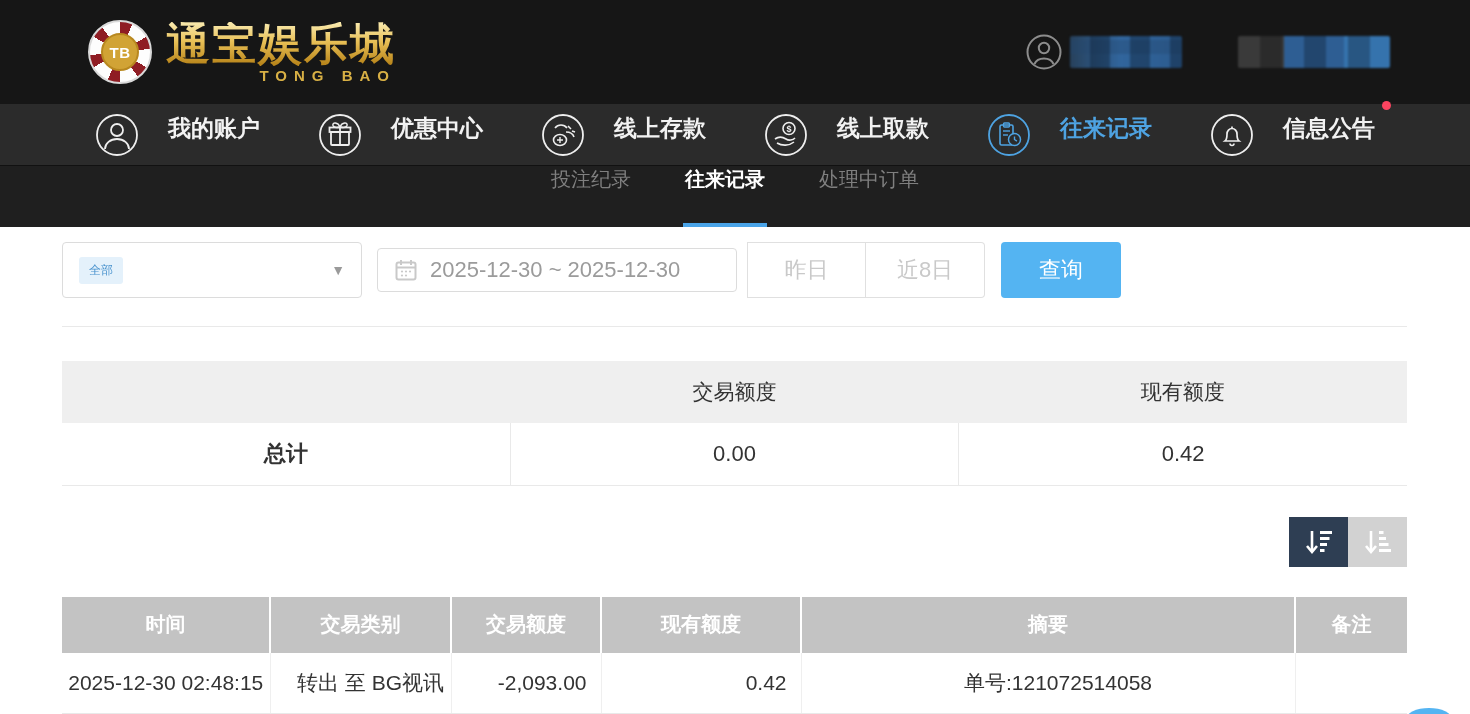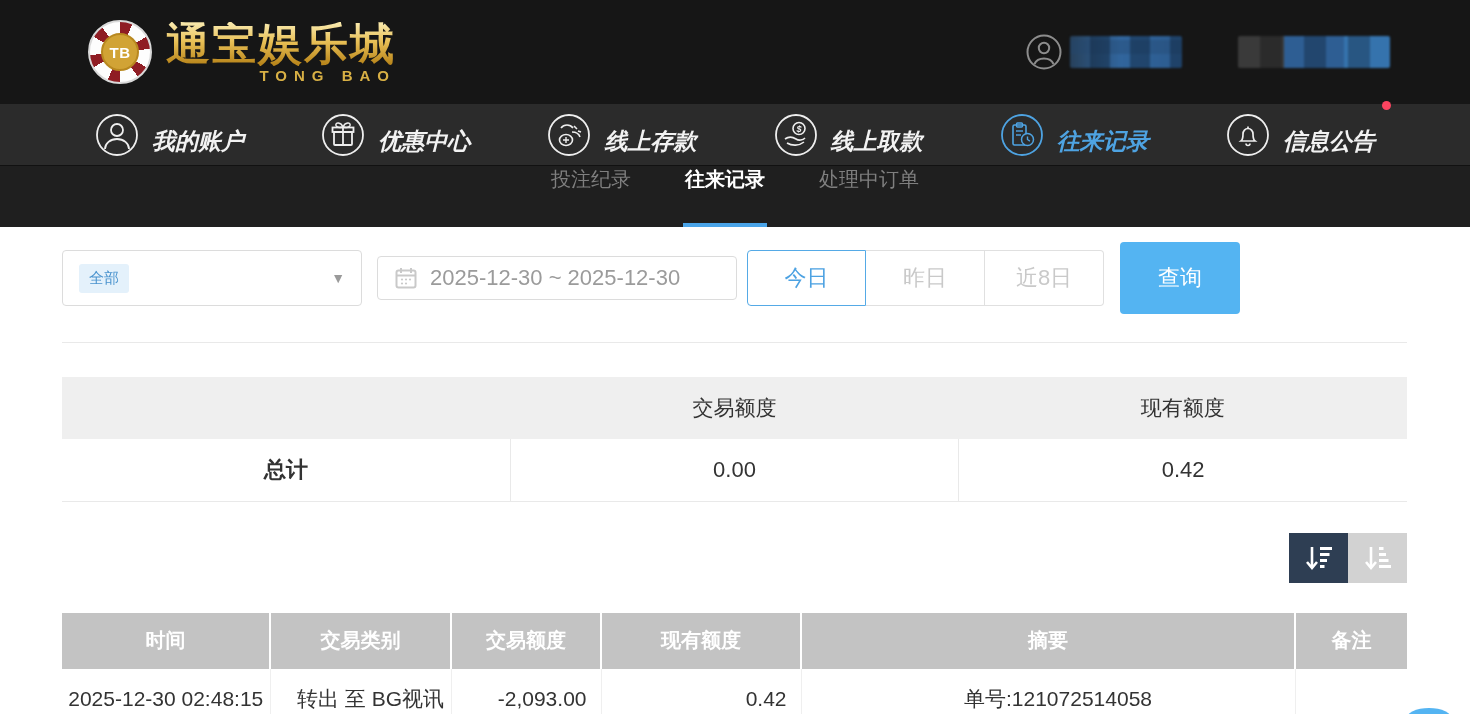--- a/index.html
+++ b/index.html
@@ -34,56 +34,56 @@
       repeating-linear-gradient(0deg, rgba(0,0,0,0) 0 14px, rgba(35,70,110,.35) 14px 28px),
       linear-gradient(90deg,#27415c 0%,#31659c 45%,#2c5b8e 100%); }
   .redact-b { width:152px;
     background:
       repeating-linear-gradient(90deg, rgba(0,0,0,0) 0 22px, rgba(0,0,0,.25) 22px 44px),
       linear-gradient(90deg,#3a3a3a 0 30%,#2e5e93 30% 70%,#3573ad 70% 100%); }
 
   
   .main-nav { height:62px; background:#2b2b2b; display:flex; align-items:center;
     justify-content:space-between; padding:0 95px; border-bottom:1px solid #111; }
-  .nav-item { display:flex; align-items:flex-end; gap:13px; color:#f2f2f2;
-    font-size:23px; font-weight:bold; cursor:pointer; position:relative;font-style:italic; }
+  .nav-item { display:flex; align-items:flex-start; gap:29px; color:#f2f2f2;
+    font-size:23px; font-weight:bold; cursor:pointer; position:relative; }
   .nav-item svg { display:block; }
   .nav-item.active { color:#4ea3e2; }
   .nav-badge { position:absolute; top:-12px; right:-16px; width:9px; height:9px;
     border-radius:50%; background:#fb4460; }
 
   
   .sub-tabs { height:61px; background:#1f1f1f; display:flex; align-items:stretch;
     justify-content:center; gap:50px; }
   .sub-tab { color:#7f7f7f; font-size:20px; display:flex; 
     cursor:pointer; border-bottom:4px solid transparent; padding:0 2px; margin-bottom:0; }
   .sub-tab.active { color:#ffffff; font-weight:bold; border-bottom-color:#4aa4e8; }
 
   
   .content { padding:15px 63px 0 62px; }
 
   .filter-row { display:flex; align-items:center; }
   .type-select { width:300px; height:56px; border:1px solid #dcdcdc; border-radius:4px;
     display:flex; align-items:center; padding:0 16px; cursor:pointer; background:#fff; }
-  .type-chip { background:#e4f1fb; color:#4a93ce; font-size:15px; padding:5px 10px;
+  .type-chip { background:#e4f1fb; color:#4a93ce; font-size:12px; padding:5px 10px;
     border-radius:3px; }
   .select-arrow { margin-left:auto; color:#9a9a9a; font-size:14px; }
   .date-input { width:360px; height:44px; border:1px solid #dcdcdc; border-radius:4px;
     display:flex; align-items:center; gap:12px; padding:0 16px; margin-left:15px;
     cursor:pointer; background:#fff; }
   .date-text { color:#9b9b9b; font-size:22px; }
   .quick-group { display:flex; margin-left:10px; height:56px; }
   .quick-btn { width:119px; height:56px; background:#fff; border:1px solid #e0e0e0;
     color:#c9c9c9; font-size:22px; display:flex; align-items:center; justify-content:center;
     cursor:pointer; }
   .quick-btn.first { border-radius:4px 0 0 4px; }
   .quick-btn.last { border-radius:0 4px 4px 0; }
   .quick-btn + .quick-btn { border-left:none; }
   .quick-btn.active { border:1px solid #55aae6; color:#4da2e2; z-index:1; }
-  .search-btn { width:120px; height:72px; margin-left:16px; background:#54b4f2;
+  .search-btn { width:120px; height:56px; margin-left:16px; background:#54b4f2;
     border:none; border-radius:4px; color:#fff; font-size:22px; cursor:pointer;
     font-family:inherit; }
 
   .divider { border:none; border-top:1px solid #e9e9e9; margin-top:28px; }
 
   
   .summary { width:100%; border-collapse:collapse; margin-top:34px; table-layout:fixed; }
   .summary thead td { background:#efefef; height:62px; text-align:center;
     font-size:21px; color:#333; font-weight:500; }
   .summary tbody td { height:62px; text-align:center; font-size:22px; color:#333;
@@ -239,23 +239,20 @@
         <circle cx="8" cy="13.5" r="1.1" fill="#c9c9c9"></circle>
           <circle cx="12" cy="13.5" r="1.1" fill="#c9c9c9"></circle>
         <circle cx="16" cy="13.5" r="1.1" fill="#c9c9c9"></circle>
           <circle cx="8" cy="17.5" r="1.1" fill="#c9c9c9"></circle>
         <circle cx="12" cy="17.5" r="1.1" fill="#c9c9c9"></circle>
       </svg>
       <span class="date-text">2025-12-30 ~ 2025-12-30</span>
     </div>
 
     <div class="quick-group">
-      <div class="quick-btn first active">
-        <span>今日</span>
-      </div>
       <div class="quick-btn">
         <span>昨日</span>
       </div>
       <div class="quick-btn last">
         <span>近8日</span>
       </div>
     </div>
 
     <button class="search-btn">查询</button>
   </div>

